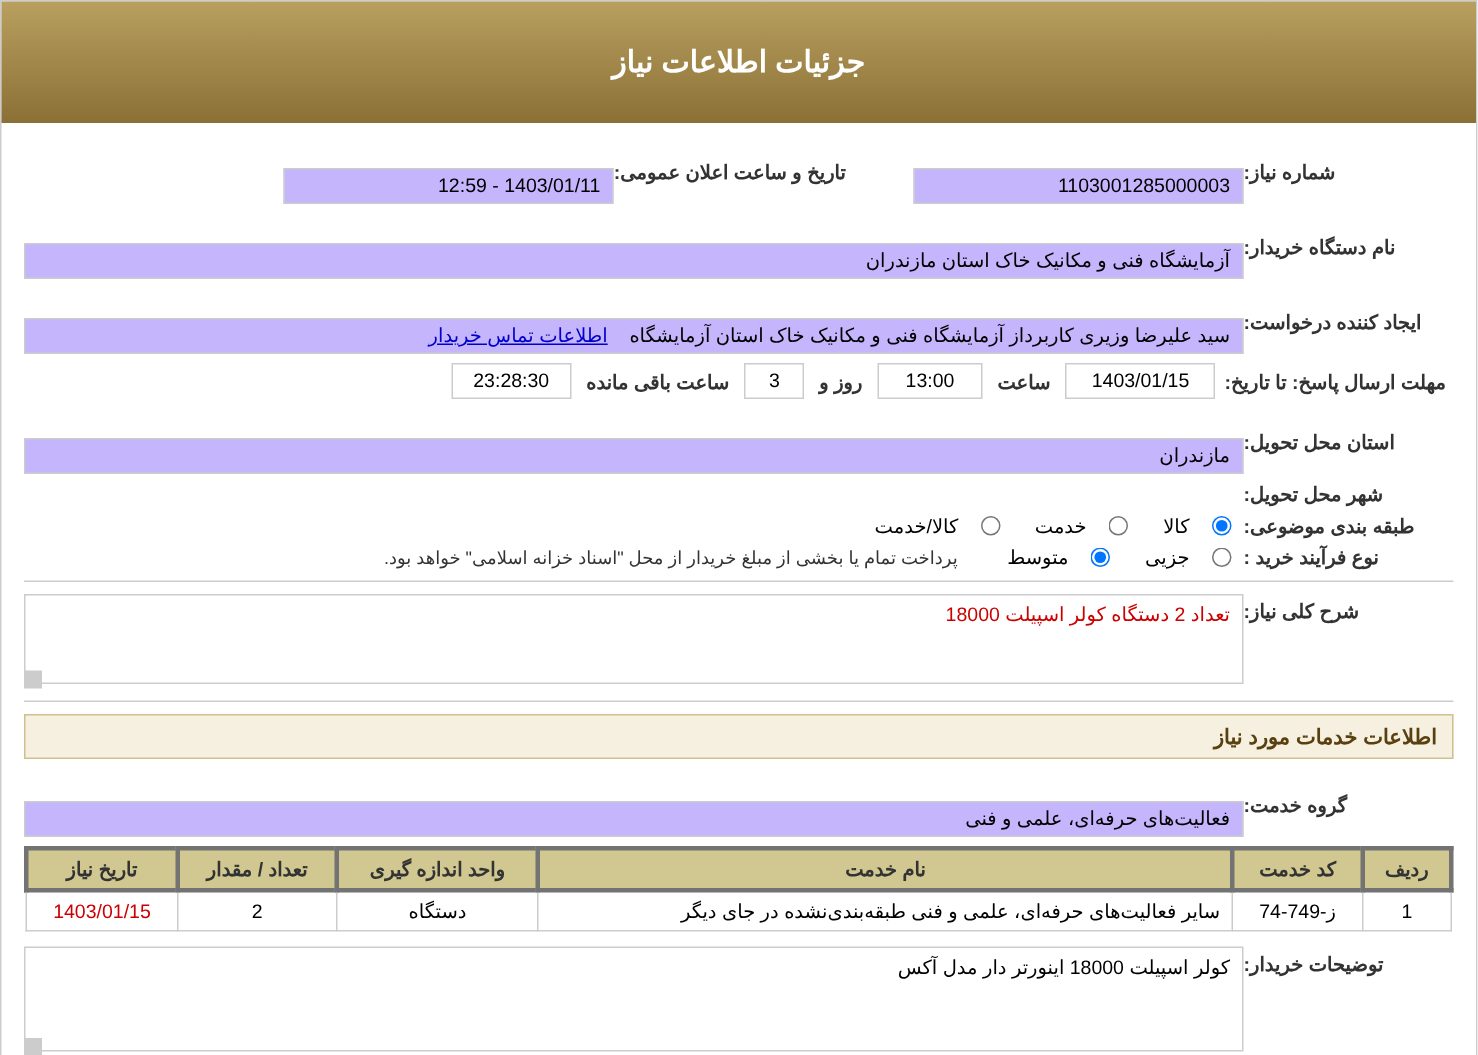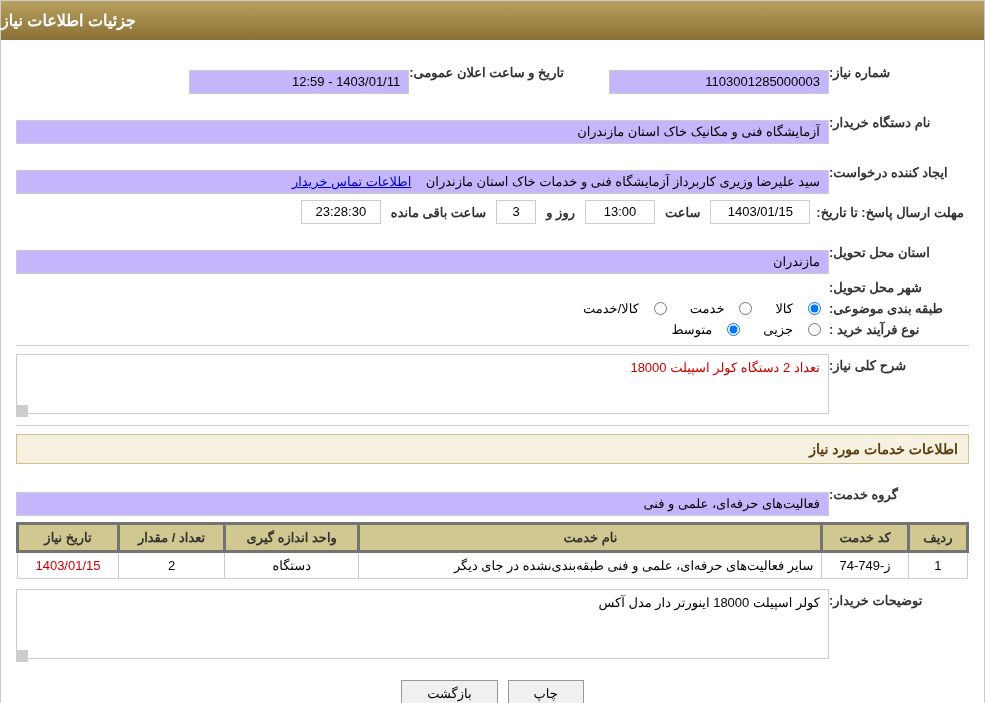--- a/index.html
+++ b/index.html
@@ -11,23 +11,23 @@
     }
     .page-wrapper {
       max-width: 985px;
       margin: 0 auto;
       background: #fff;
       border: 1px solid #ccc;
     }
     .page-header {
       background: linear-gradient(to bottom, #b8a060, #8b7035);
       color: #fff;
-      text-align: left;
-      padding: 10px 0;
-      font-size: 16px;
+      text-align: center;
+      padding: 28px 0;
+      font-size: 20px;
       font-weight: bold;
       letter-spacing: 1px;
     }
     .content {
       padding: 10px 15px;
     }
     .info-row {
       display: flex;
       align-items: center;
       margin-bottom: 6px;
@@ -199,21 +199,21 @@
     </div>
 
     <div class="info-row">
       <span class="label">نام دستگاه خریدار:</span>
       <div class="value-box">آزمایشگاه فنی و مکانیک خاک استان مازندران</div>
     </div>
 
     <div class="info-row">
       <span class="label">ایجاد کننده درخواست:</span>
       <div class="value-box" style="flex:2;">
-        <span>سید علیرضا  وزیری  کاربرداز آزمایشگاه فنی و خدمات خاک استان مازندران</span>
+        <span>سید علیرضا  وزیری  کاربرداز آزمایشگاه فنی و مکانیک خاک استان آزمایشگاه</span>
         &nbsp;&nbsp;
         <span class="link-text">اطلاعات تماس خریدار</span>
       </div>
     </div>
 
     <div class="date-time-row">
       <span class="label">مهلت ارسال پاسخ: تا تاریخ:</span>
       <div class="date-box" style="min-width:100px;">1403/01/15</div>
       <span class="inline-label">ساعت</span>
       <div class="date-box" style="min-width:70px;">13:00</div>
@@ -251,20 +251,21 @@
     <div class="radio-row">
       <span class="label">نوع فرآیند خرید :</span>
       <div class="radio-option">
         <input type="radio" name="purchase_type" style="">
         <span>جزیی</span>
       </div>
       <div class="radio-option">
         <input type="radio" name="purchase_type" checked="" style="">
         <span>متوسط</span>
       </div>
+      <span class="notice-text">پرداخت تمام یا بخشی از مبلغ خریدار از محل "اسناد خزانه اسلامی" خواهد بود.</span>
     </div>
 
     <hr class="divider">
 
     <div class="info-row" style="align-items:flex-start;">
       <span class="label" style="padding-top:4px;">شرح کلی نیاز:</span>
       <div class="textarea-wrapper" style="flex:1;position:relative;">
         <textarea class="textarea-box" style="height: 55px; color: rgb(204, 0, 0); text-align: right; direction: rtl;" readonly="">تعداد 2 دستگاه کولر اسپیلت 18000</textarea>
         <div class="resize-handle"></div>
       </div>

